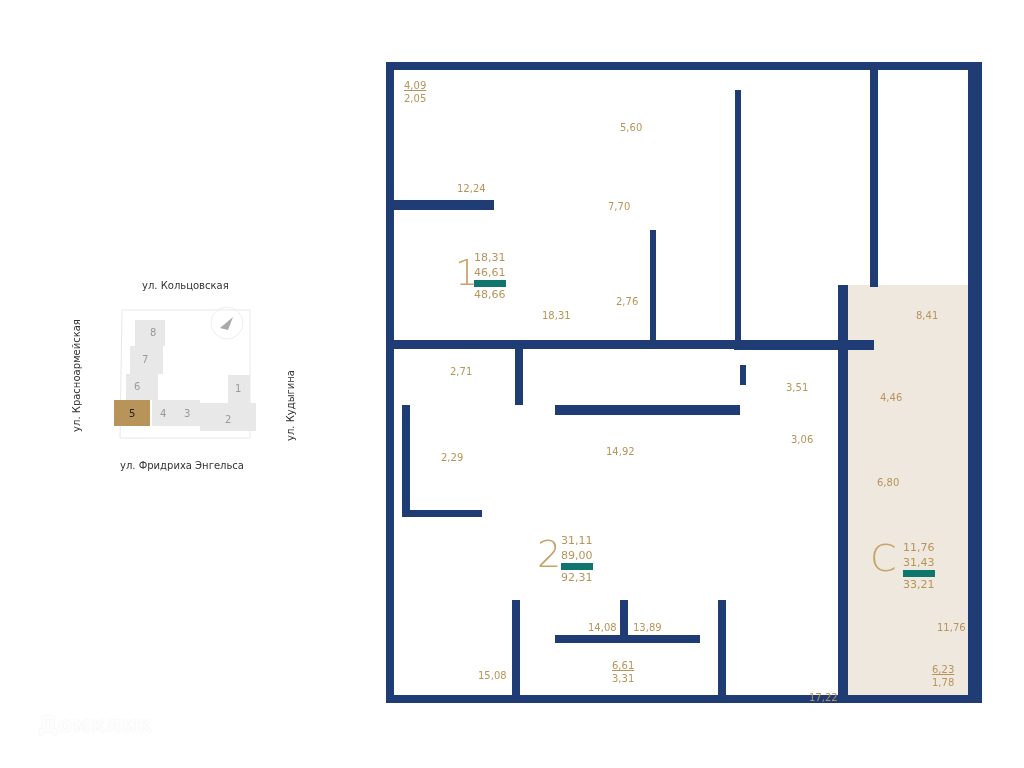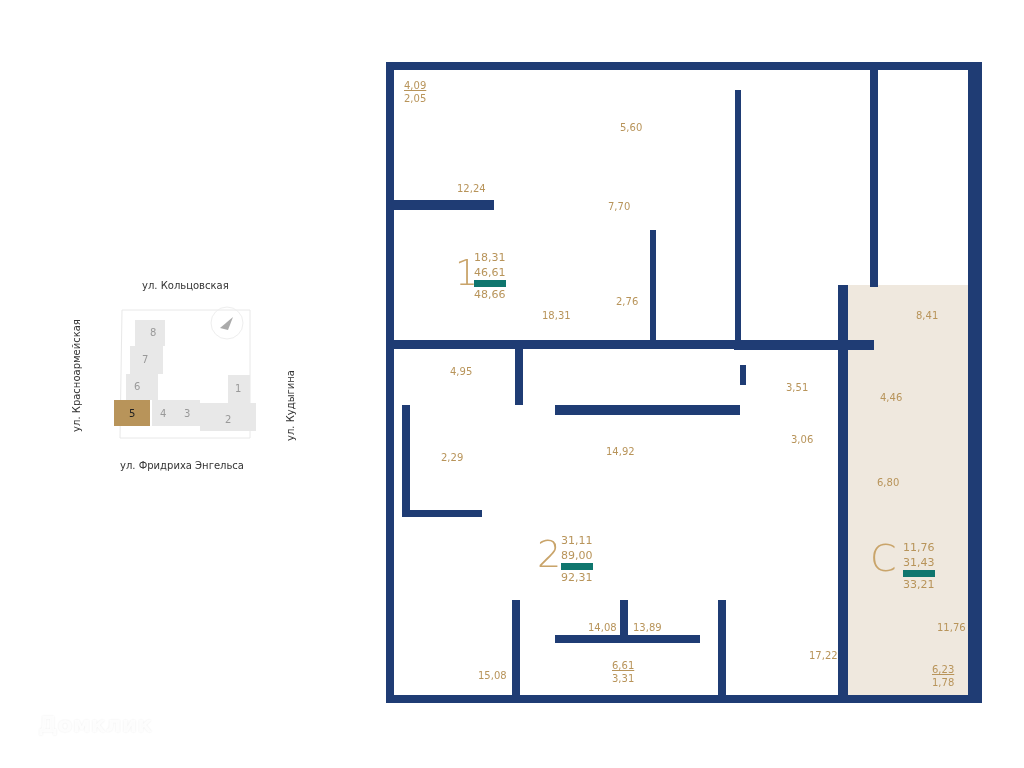--- a/index.html
+++ b/index.html
@@ -78,29 +78,29 @@
   <div class="lbl" style="left:608px;top:201px;">7,70</div>
   <div class="lbl" style="left:542px;top:310px;">18,31</div>
   <div class="lbl" style="left:616px;top:296px;">2,76</div>
   <div class="bigdigit" style="left:455px;top:252px;font-size:36px;">1</div>
   <div class="stack" style="left:474px;top:250px;">
     <div>18,31</div>
     <div class="u">46,61</div>
     <div>48,66</div>
   </div>
 
-  <div class="lbl" style="left:450px;top:366px;">4,95</div>
+  <div class="lbl" style="left:450px;top:366px;">2,71</div>
   <div class="lbl" style="left:441px;top:452px;">2,29</div>
   <div class="lbl" style="left:606px;top:446px;">14,92</div>
   <div class="lbl" style="left:478px;top:670px;">15,08</div>
   <div class="lbl" style="left:588px;top:622px;">14,08</div>
   <div class="lbl" style="left:633px;top:622px;">13,89</div>
   <div class="lbl" style="left:786px;top:382px;">3,51</div>
   <div class="lbl" style="left:791px;top:434px;">3,06</div>
-  <div class="lbl" style="left:809px;top:650px;">17,22</div>
+  <div class="lbl" style="left:809px;top:692px;">17,22</div>
   <div class="lbl" style="left:612px;top:660px;text-decoration:underline;">6,61</div>
   <div class="lbl" style="left:612px;top:673px;">3,31</div>
   <div class="bigdigit" style="left:537px;top:532px;font-size:38px;">2</div>
   <div class="stack" style="left:561px;top:533px;">
     <div>31,11</div>
     <div class="u">89,00</div>
     <div>92,31</div>
   </div>
 
   <div class="lbl" style="left:916px;top:310px;">8,41</div>

